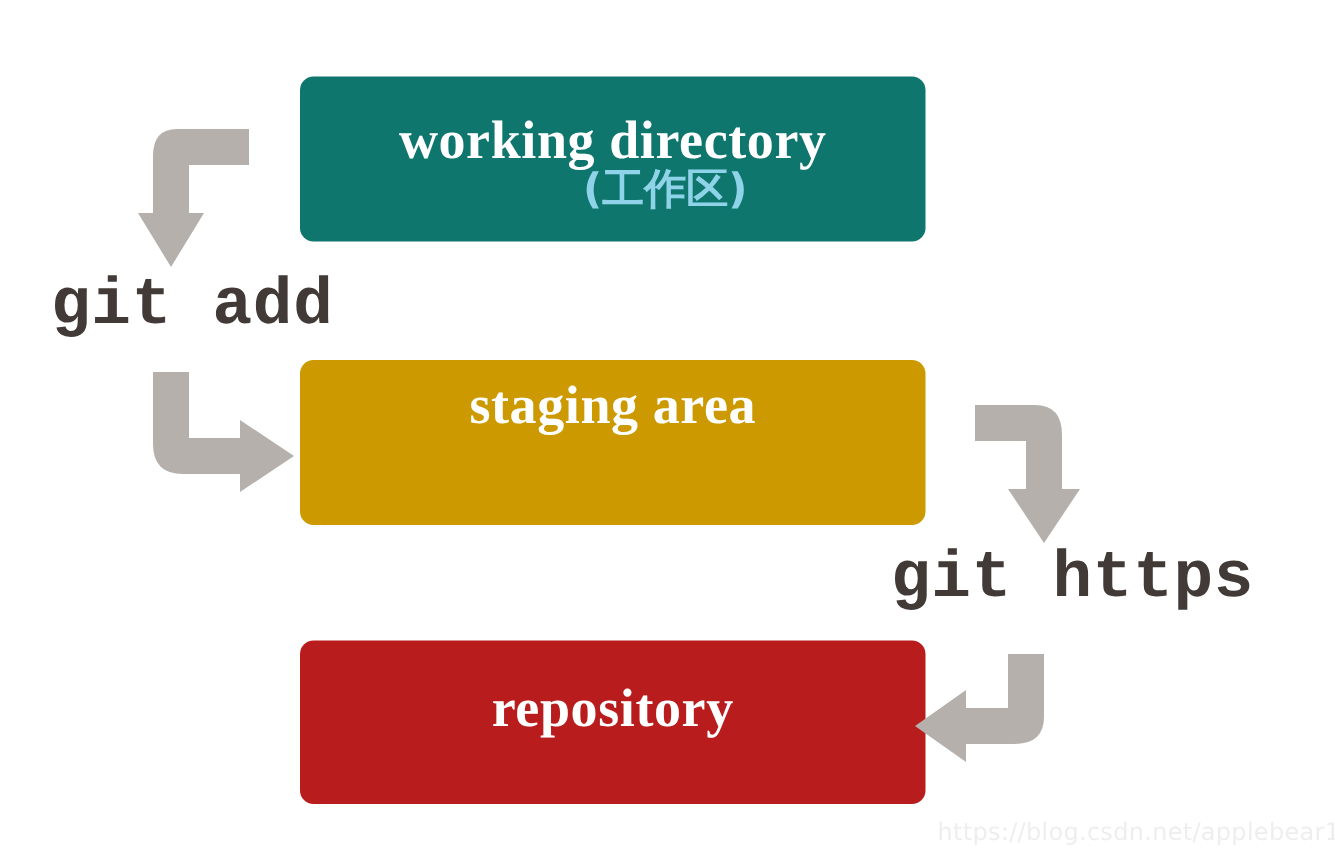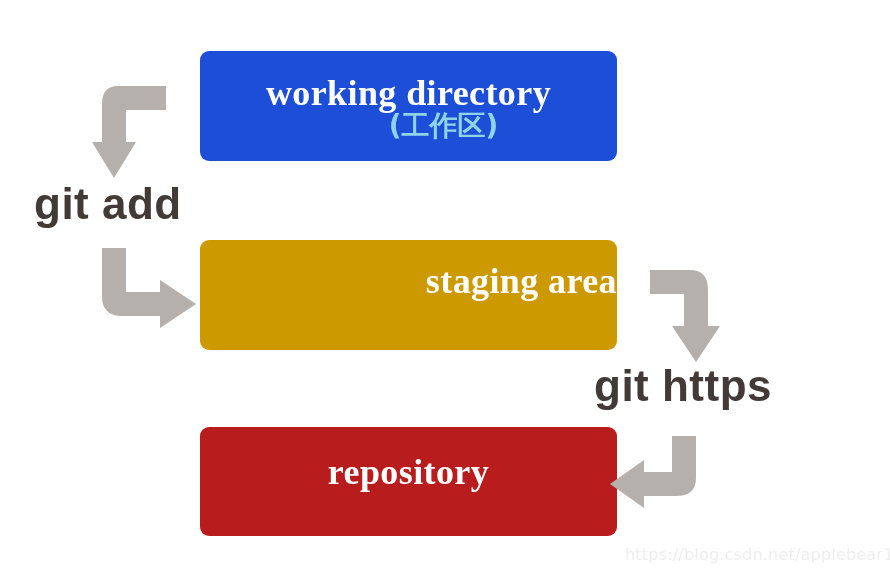--- a/index.html
+++ b/index.html
@@ -48,46 +48,46 @@
     font-family: "DejaVu Sans", "Liberation Sans", sans-serif;
     font-weight: bold;
     font-size: 28px;
     line-height: 26px;
     white-space: nowrap;
   }
 
   #box-working {
     top: 51px;
     height: 110px;
-    background: #1d4ed8;
+    background: #0f766e;
   }
   #box-working .zone-inner { top: 22px; }
   #box-working .zone-sub { margin-left: 70px; }
 
   #box-staging {
     top: 240px;
     height: 110px;
     background: #cc9a00;
   }
-  #box-staging .zone-inner { top: 21px; text-align: right; }
+  #box-staging .zone-inner { top: 10px; }
   #box-staging .zone-sub { margin-left: 62px; }
 
   #box-repository {
     top: 427px;
     height: 109px;
     background: #b91c1c;
   }
   #box-repository .zone-inner { top: 25px; }
   #box-repository .zone-sub { margin-left: 70px; }
 
   
   .cmd-label {
     position: absolute;
     color: #413a36;
-    font-family: Liberation Sans, sans-serif;
+    font-family: Liberation Mono, monospace;
     font-weight: bold;
     font-size: 44px;
     line-height: 48px;
     letter-spacing: 0.5px;
     white-space: nowrap;
   }
   #label-git-add { left: 34px; top: 180px; }
   #label-git-commit { left: 594px; top: 362px; }
 
   

